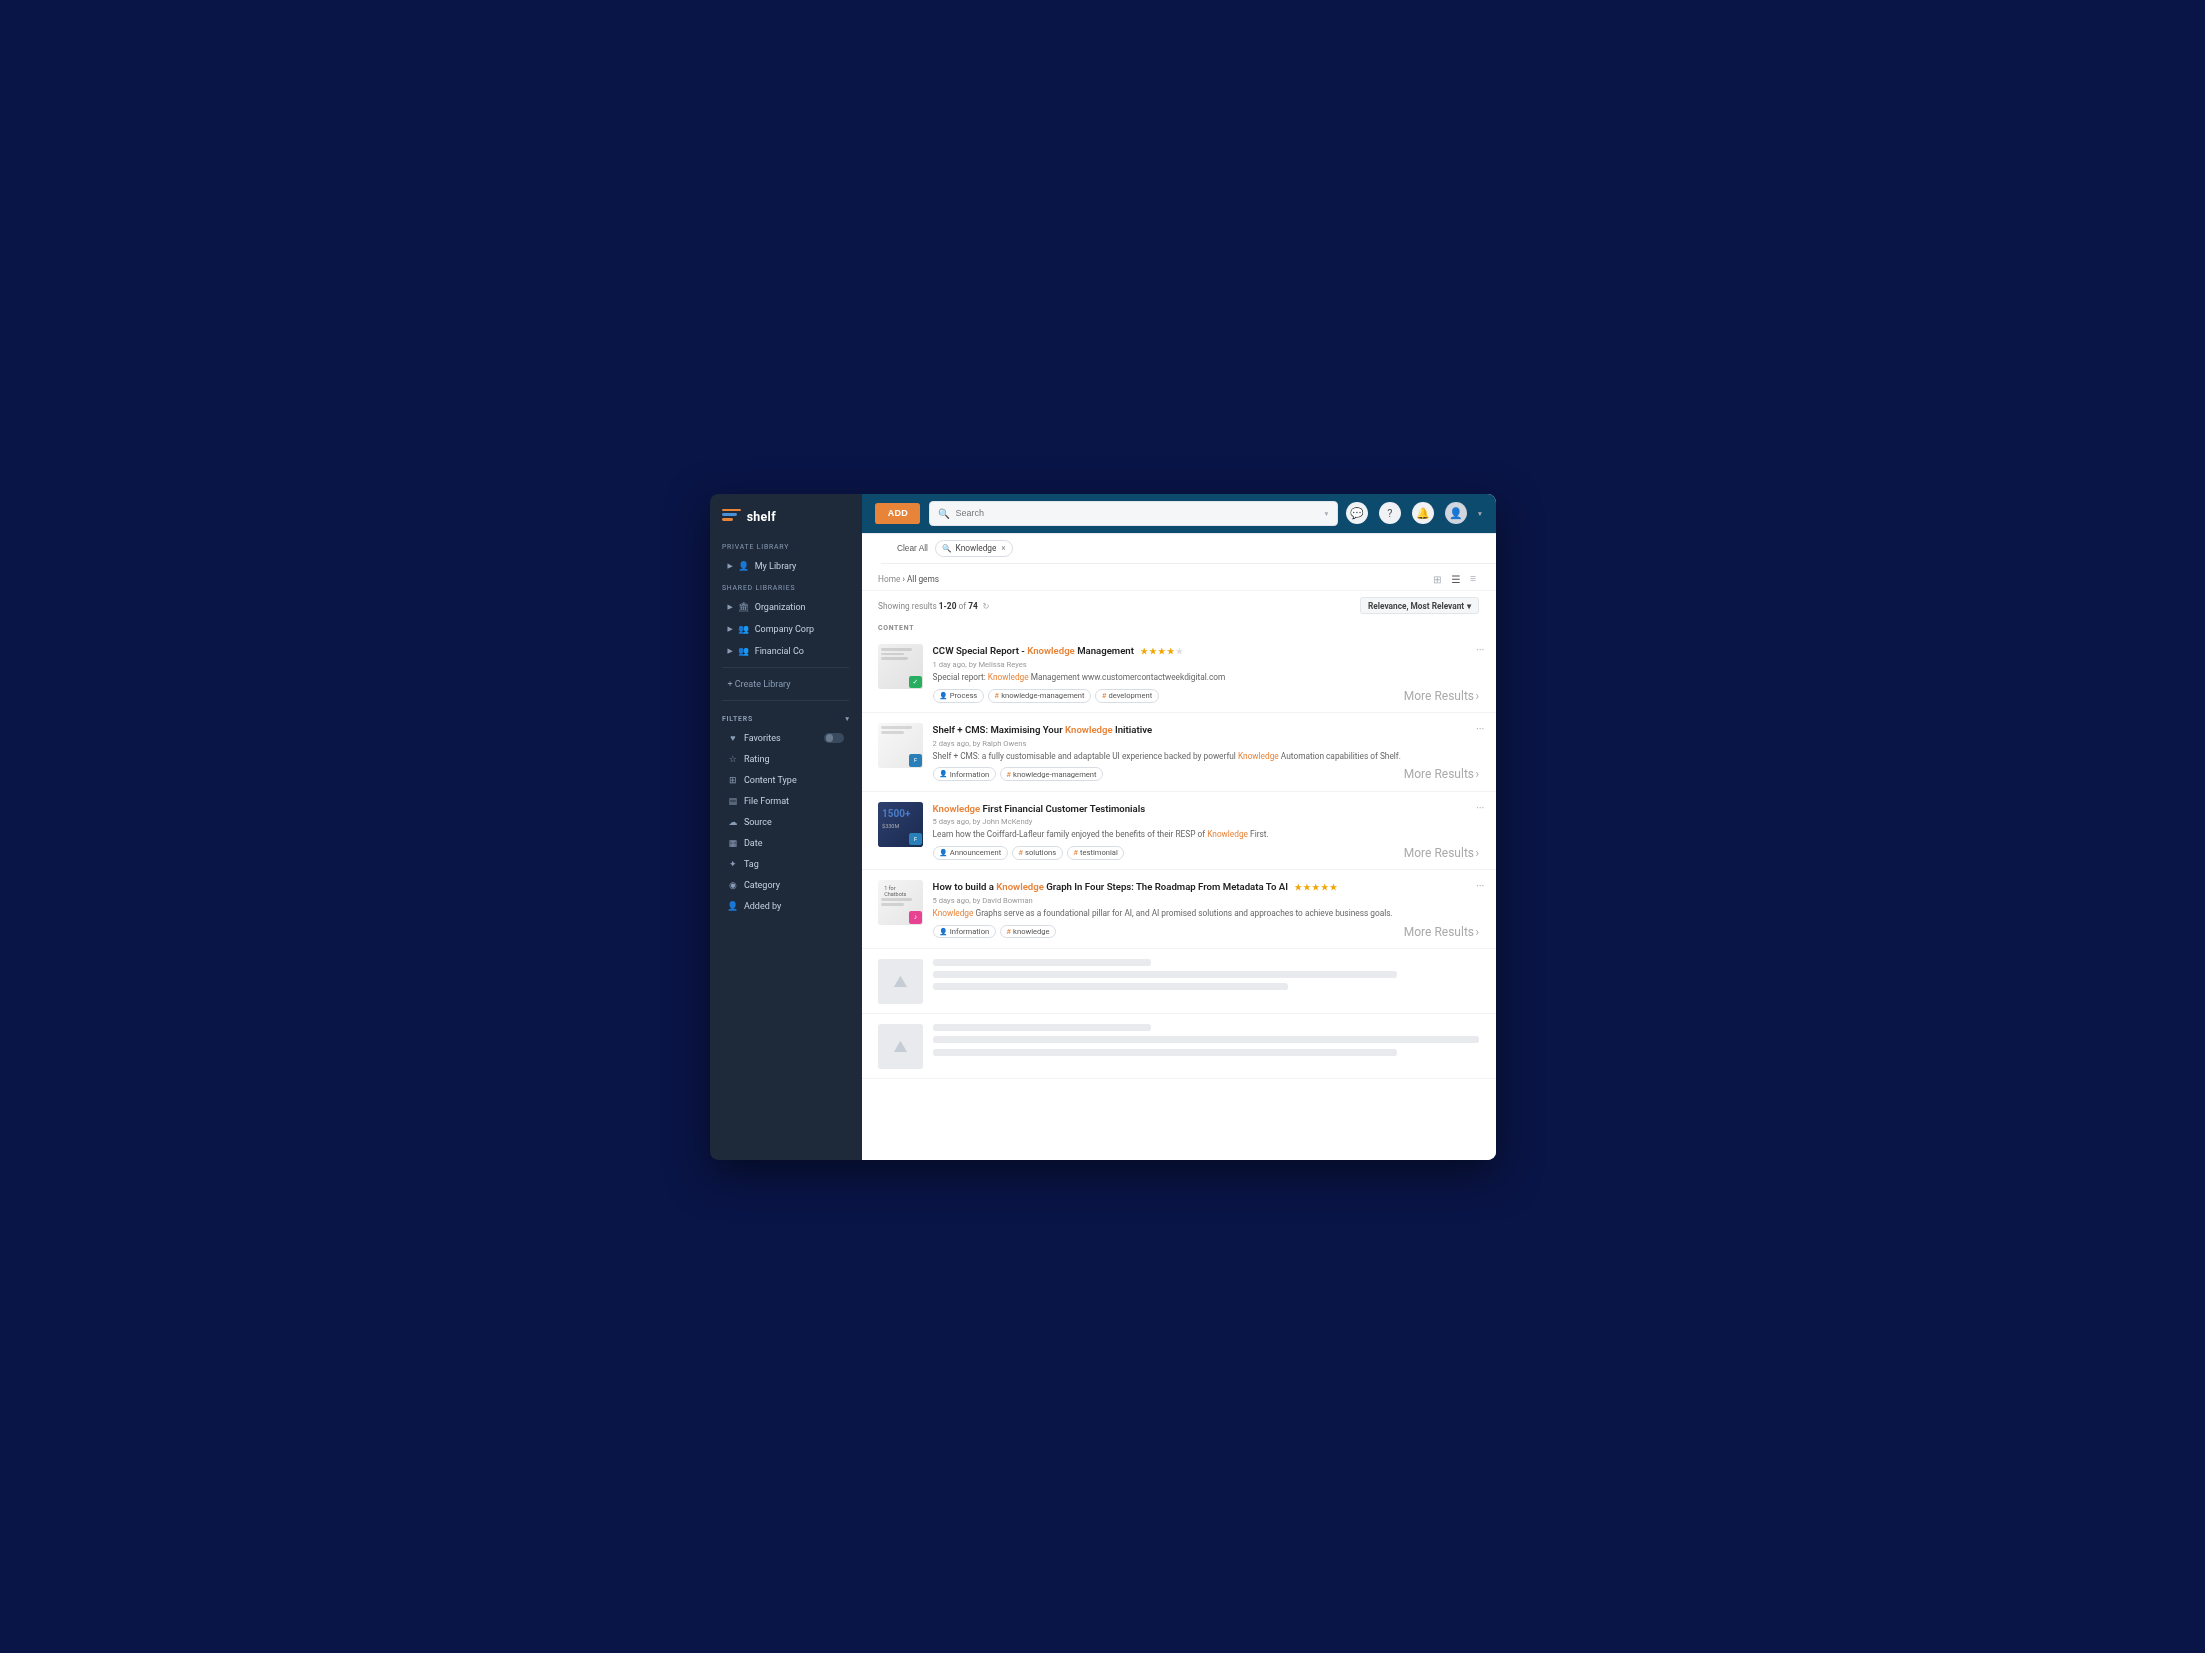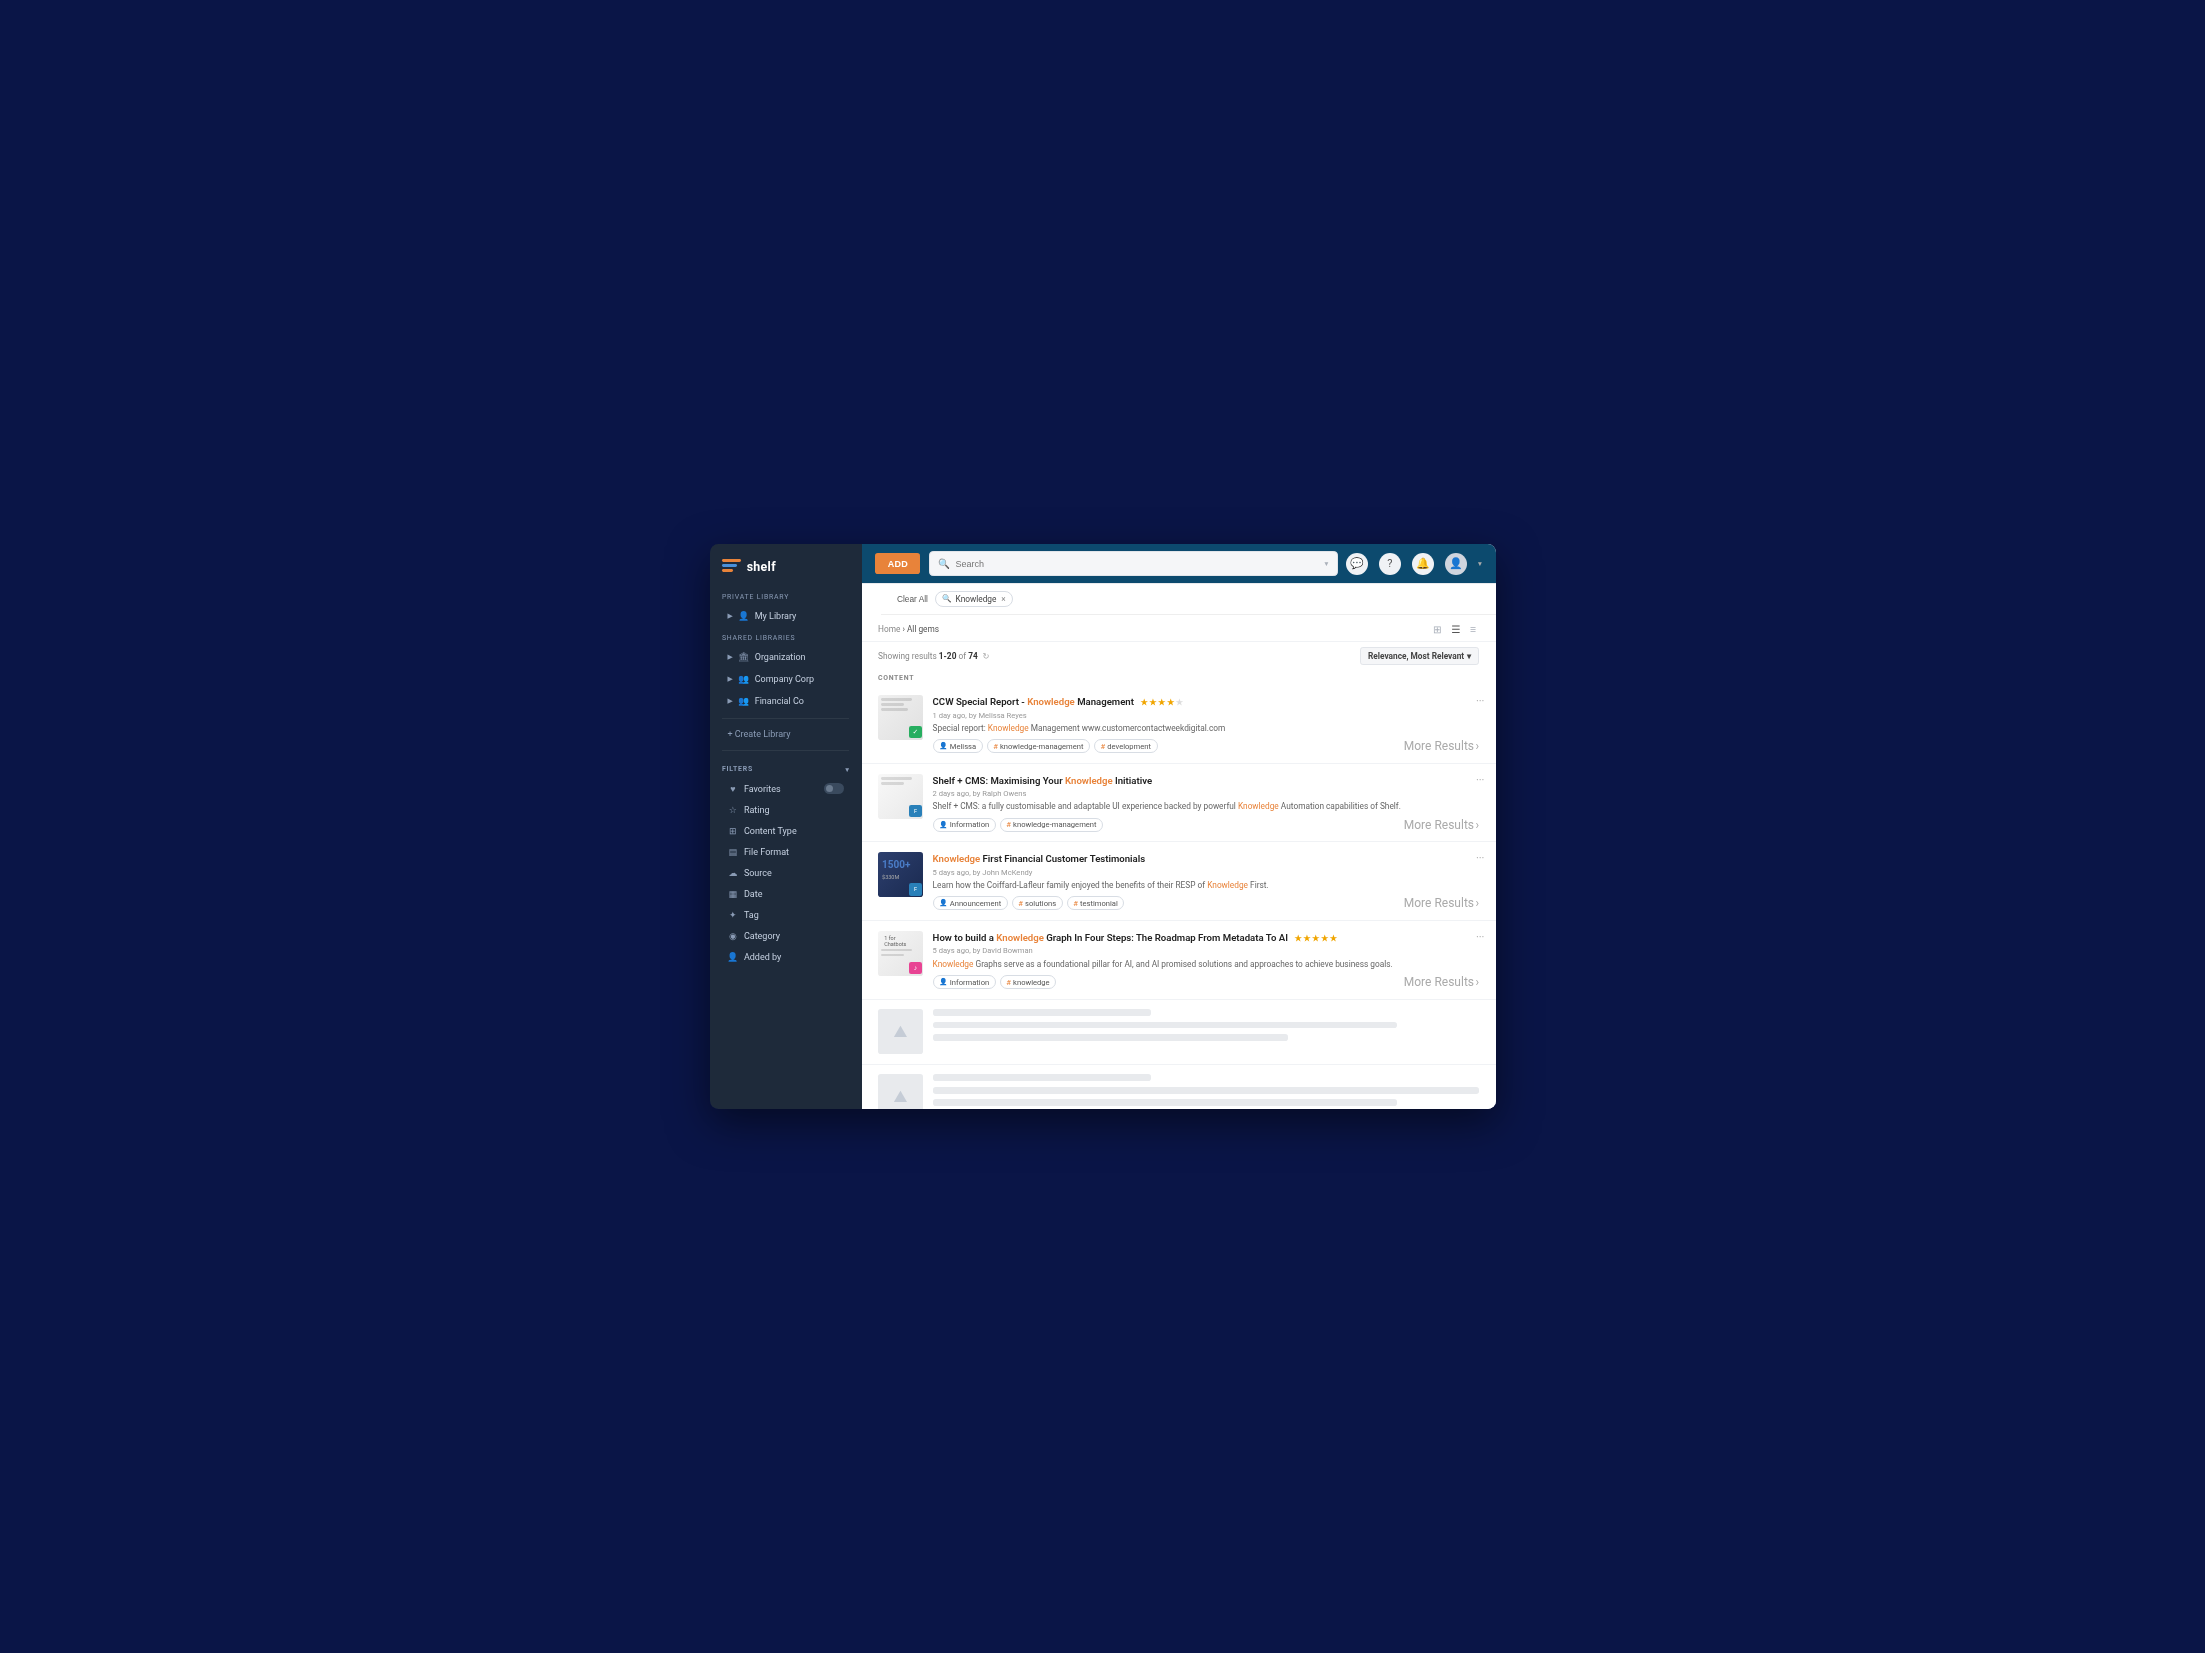--- a/index.html
+++ b/index.html
@@ -8,21 +8,21 @@
       font-family: -apple-system, BlinkMacSystemFont, 'Segoe UI', Roboto, sans-serif;
       display: flex;
       align-items: center;
       justify-content: center;
       min-height: 100vh;
       padding: 27.6px;
     }
     .app-window {
       display: flex;
       width: 786px;
-      height: 565px;
+      height: 666px;
       border-radius: 8.3px;
       overflow: hidden;
       box-shadow: 0 13.8px 41px rgba(0,0,0,0.5);
     }
     
     .sidebar {
       width: 152px;
       background: #1e2a3a;
       flex-shrink: 0;
       display: flex;
@@ -653,21 +653,21 @@
               <span class="star empty">★</span>
             </span>
           </div>
           <div class="result-meta">1 day ago, by Melissa Reyes</div>
           <div class="result-description">
             Special report: <span class="highlight">Knowledge</span> Management www.customercontactweekdigital.com
           </div>
           <div class="result-tags">
             <div class="tag-item">
                 <span class="tag-icon">👤</span>
-                <span>Melissa</span>
+                <span>Process</span>
               </div>
             <div class="tag-item">
                 <span class="tag-hash">#</span>
                 <span>knowledge-management</span>
               </div>
             <div class="tag-item">
                 <span class="tag-hash">#</span>
                 <span>development</span>
               </div>
             <span class="more-results">More Results <span>›</span></span>

